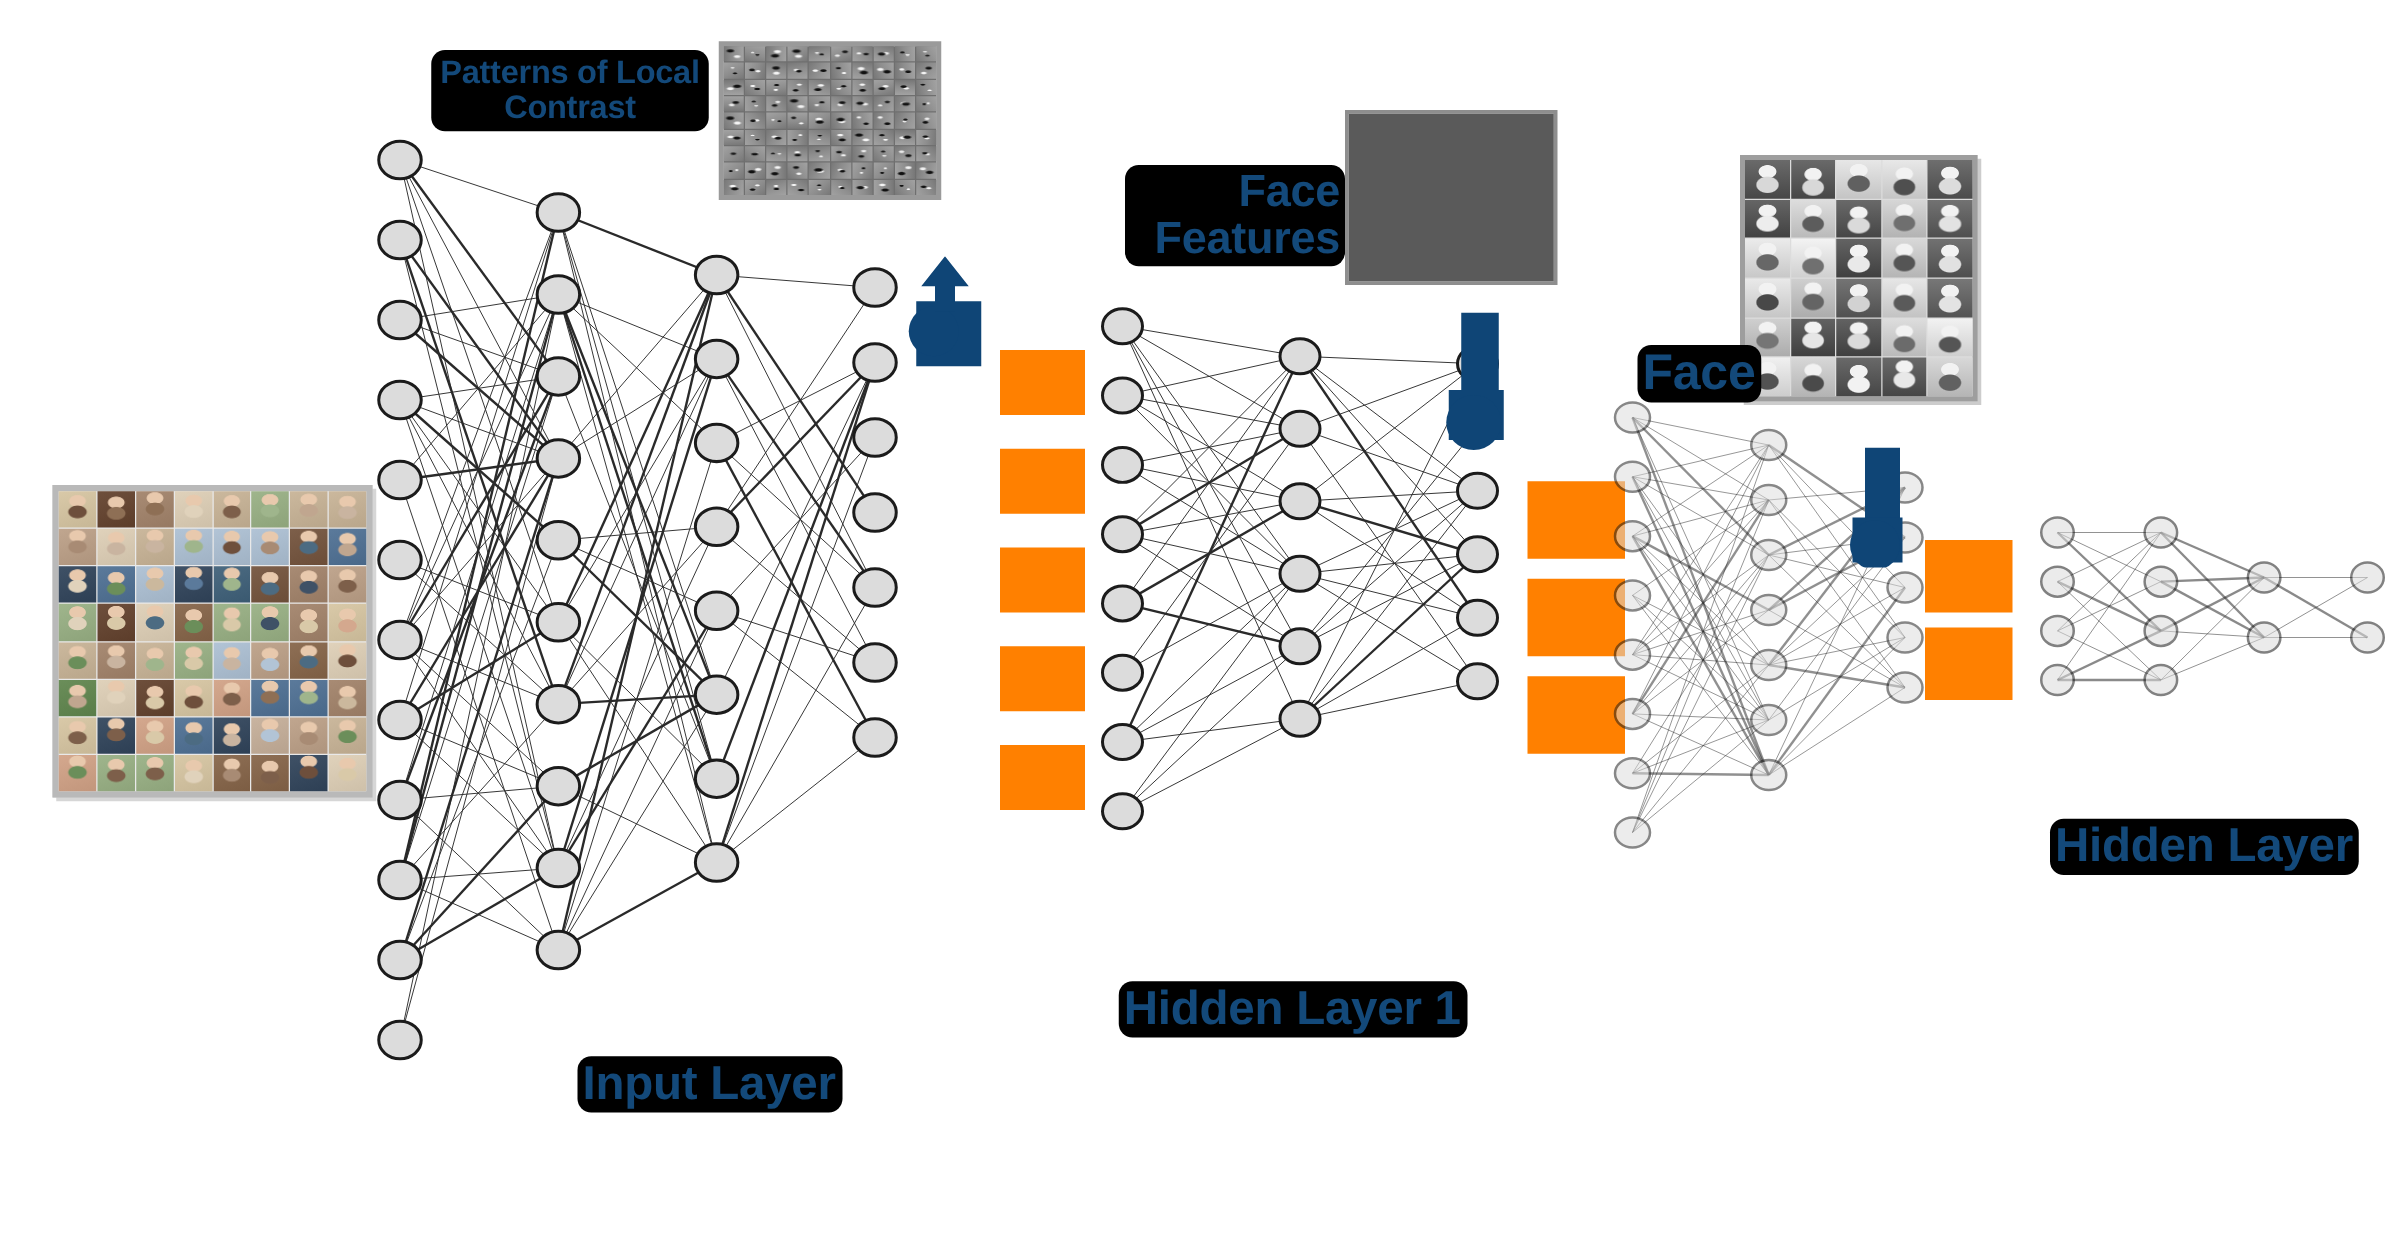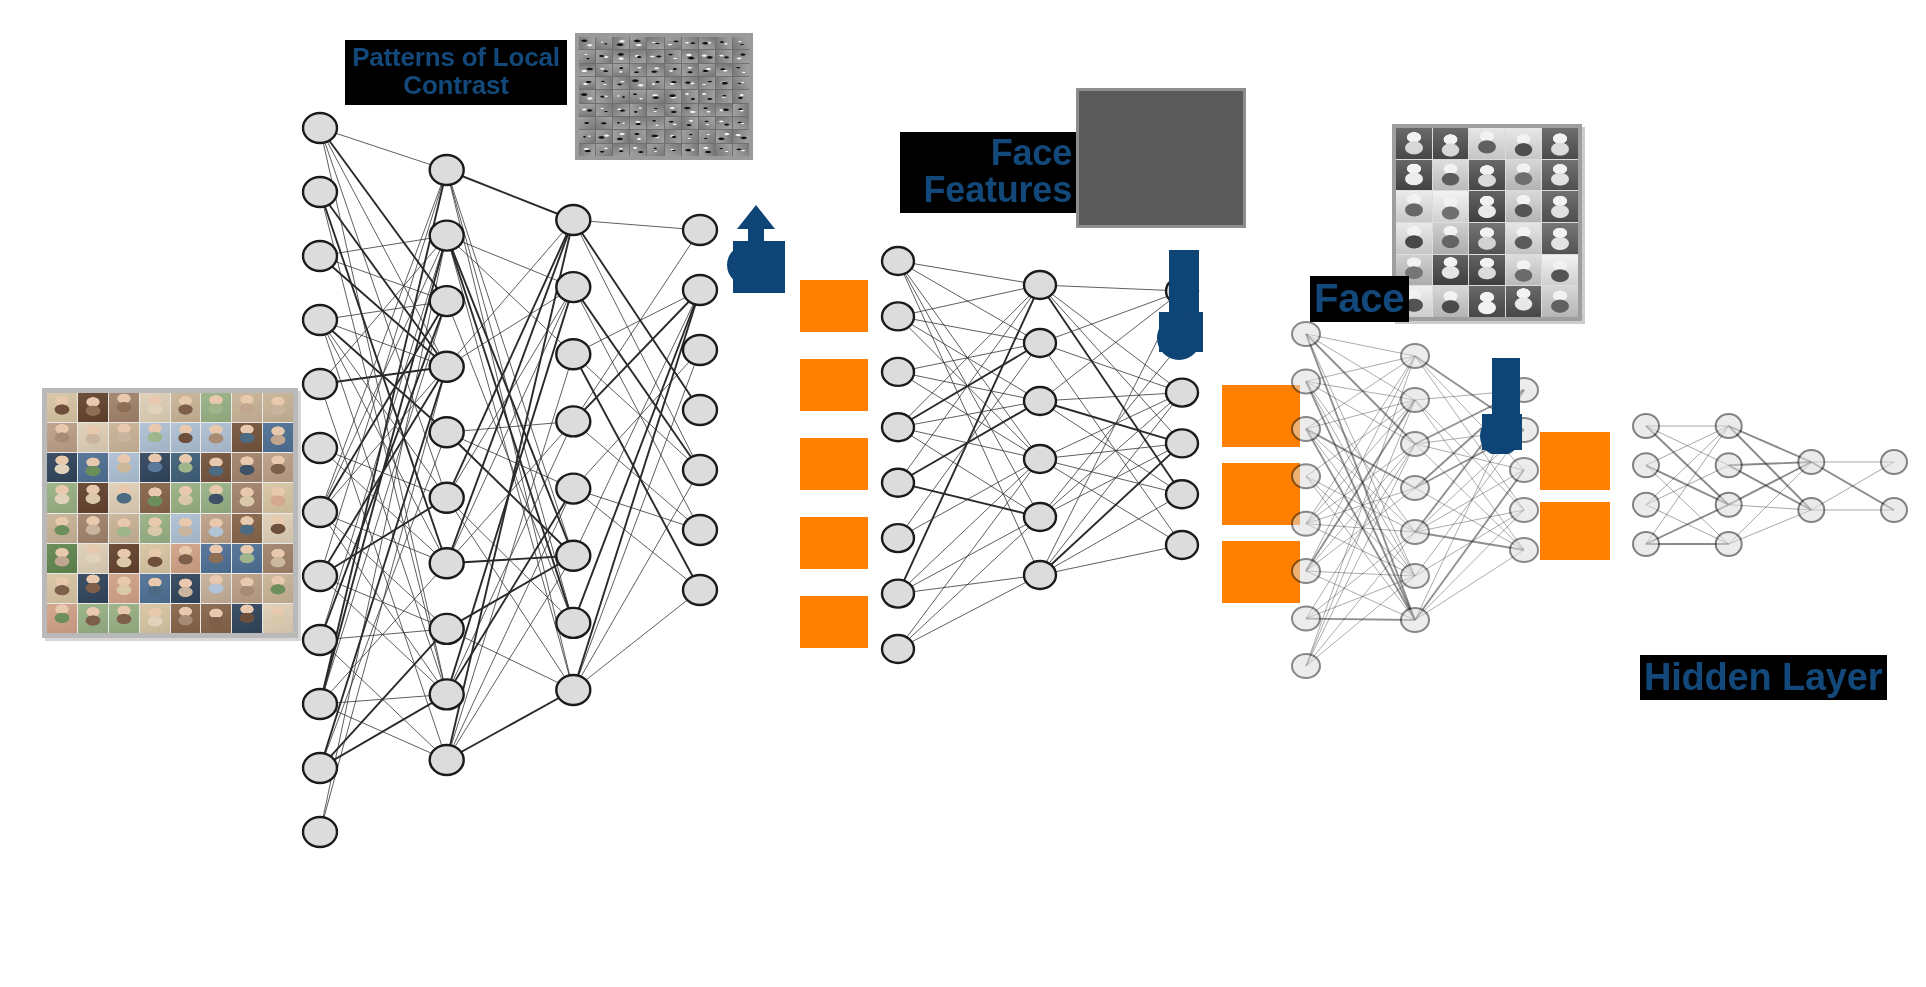--- a/index.html
+++ b/index.html
@@ -13,20 +13,21 @@
   
   .lbl{
     position:absolute;
     color:#13497a;
     background:#000000;
     font-weight:bold;
     line-height:1.06;
     white-space:pre;
     letter-spacing:-0.2px;
     padding:0 2px;
+    border-radius:11px;
   }
 
   .lbl-patterns{
     left:345px; top:40px; width:218px;
     font-size:26px; text-align:center;
     background:#000; padding:4px 2px 6px 2px;
   }
   .lbl-face-features{
     left:900px; top:132px; width:170px;
     font-size:36px; text-align:right; line-height:1.04;
@@ -754,15 +755,17 @@
         <ellipse class="node" cx="98.7" cy="55.3" rx="13" ry="12" stroke-width="2" opacity="0.55"></ellipse>
         <ellipse class="node" cx="98.7" cy="94.7" rx="13" ry="12" stroke-width="2" opacity="0.55"></ellipse>
         <ellipse class="node" cx="98.7" cy="134.0" rx="13" ry="12" stroke-width="2" opacity="0.55"></ellipse>
         <ellipse class="node" cx="181.3" cy="52.0" rx="13" ry="12" stroke-width="2" opacity="0.55"></ellipse>
         <ellipse class="node" cx="181.3" cy="100.0" rx="13" ry="12" stroke-width="2" opacity="0.55"></ellipse>
         <ellipse class="node" cx="264.0" cy="52.0" rx="13" ry="12" stroke-width="2" opacity="0.55"></ellipse>
         <ellipse class="node" cx="264.0" cy="100.0" rx="13" ry="12" stroke-width="2" opacity="0.55"></ellipse>
       </svg>
   </div>
 
+  <div class="lbl lbl-input">Input Layer</div>
+  <div class="lbl lbl-h1">Hidden Layer 1</div>
   <div class="lbl lbl-output">Hidden Layer</div>
 
 </div>
 
 </body></html>

